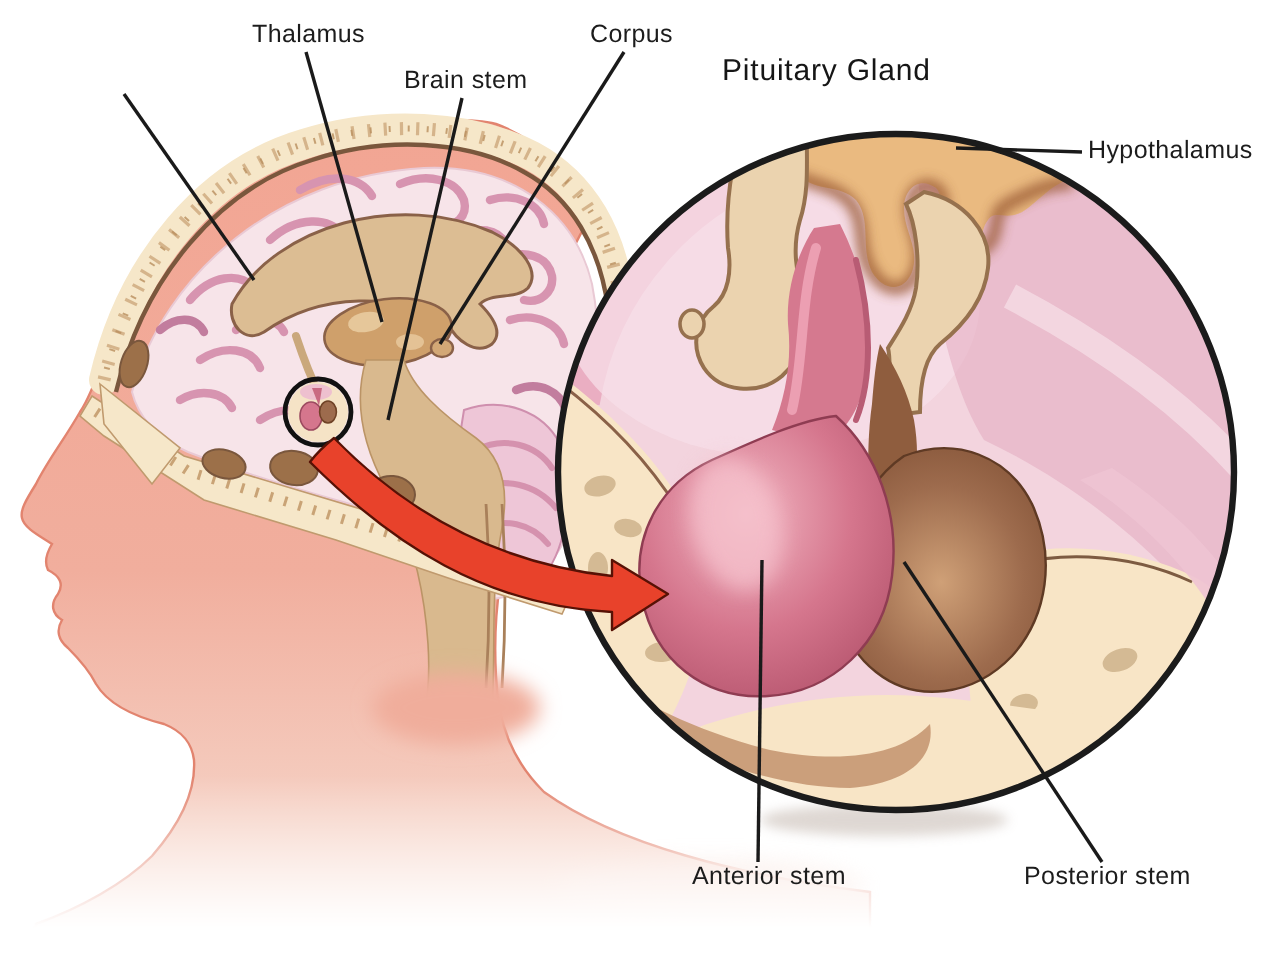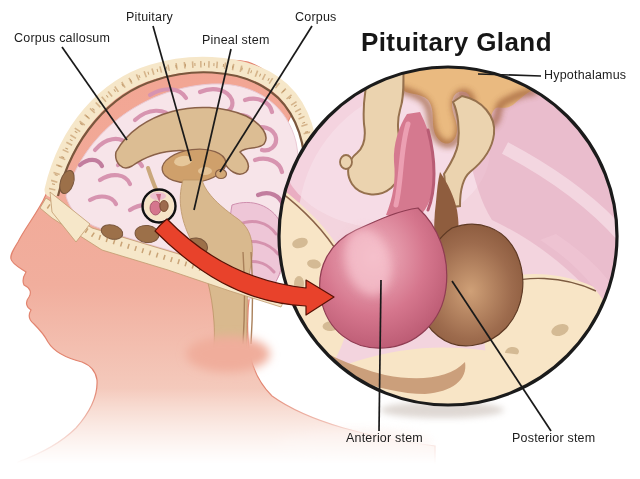--- a/index.html
+++ b/index.html
@@ -1,21 +1,21 @@
 <!DOCTYPE html>
 <html><head>
 <meta charset="utf-8">
 <style>
   html,body{margin:0;padding:0;background:#ffffff;}
   #stage{position:relative;width:640px;height:479px;background:#ffffff;overflow:hidden;
          font-family:"Liberation Sans", sans-serif;}
   #stage svg{position:absolute;left:0;top:0;}
   .lbl{position:absolute;color:#1c1c1c;font-size:12.5px;line-height:13px;white-space:nowrap;
        letter-spacing:0.2px;}
-  .title{position:absolute;color:#161616;font-size:26px;font-weight:bold;
+  .title{position:absolute;color:#161616;font-size:15px;font-weight:normal;
          letter-spacing:0.4px;white-space:nowrap;}
 </style>
 </head>
 <body>
 
 <div id="stage">
 
 <svg width="640" height="479" viewBox="0 0 640 479">
   <defs>
     <linearGradient id="headGrad" x1="0" y1="60" x2="0" y2="470" gradientUnits="userSpaceOnUse">
@@ -214,21 +214,20 @@
     <path d="M 153,26 L 191,161"></path>
     <path d="M 231,49 L 194,210"></path>
     <path d="M 312,26 L 220,172"></path>
     <path d="M 541,76 L 478,74"></path>
     <path d="M 381,280 L 379,431"></path>
     <path d="M 452,281 L 551,431"></path>
   </g>
 </svg>
 
 <div class="title" style="left:361px;top:27px">Pituitary Gland</div>
-<div class="lbl" style="left:14px;top:32px">Corpus callosum</div>
-<div class="lbl" style="left:126px;top:11px">Pituitary</div>
-<div class="lbl" style="left:202px;top:34px">Pineal stem</div>
+<div class="lbl" style="left:126px;top:11px">Thalamus</div>
+<div class="lbl" style="left:202px;top:34px">Brain stem</div>
 <div class="lbl" style="left:295px;top:11px">Corpus</div>
 <div class="lbl" style="left:544px;top:69px">Hypothalamus</div>
 <div class="lbl" style="left:346px;top:432px">Anterior stem</div>
 <div class="lbl" style="left:512px;top:432px">Posterior stem</div>
 
 </div>
 
 </body></html>

